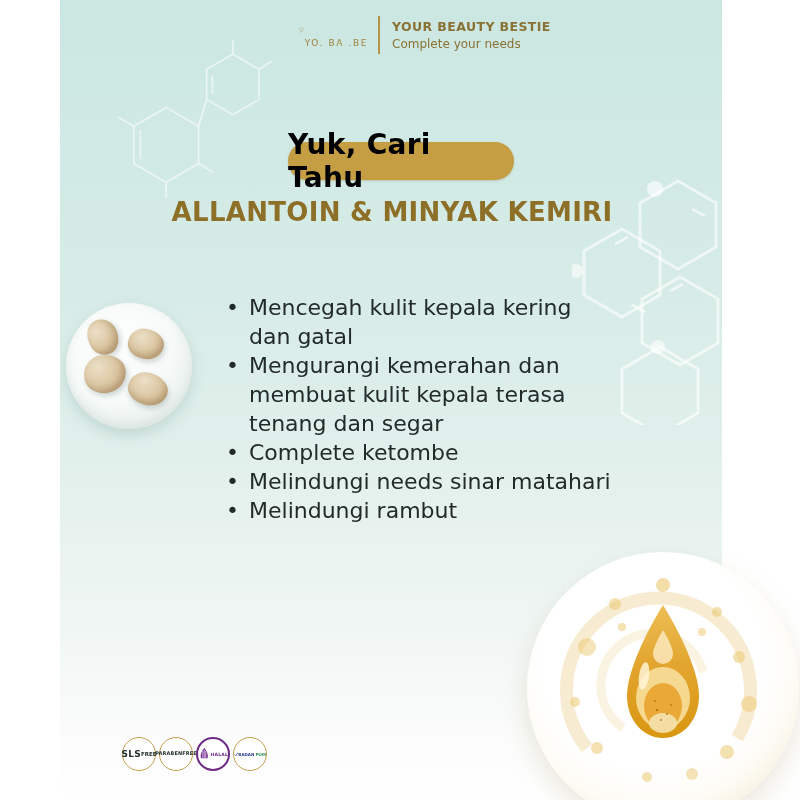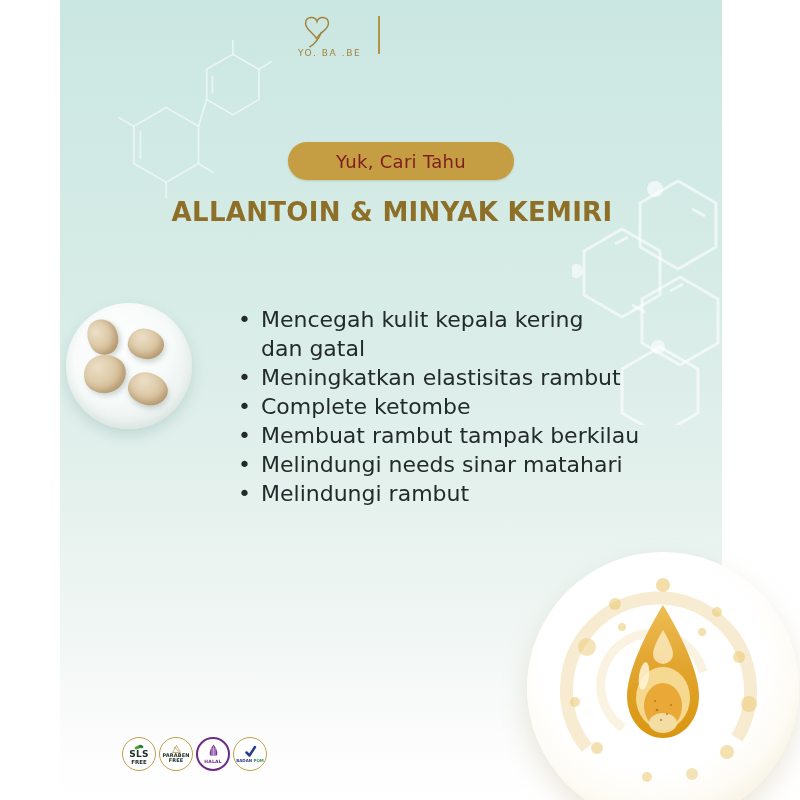--- a/index.html
+++ b/index.html
@@ -6,40 +6,40 @@
   body{
     width:800px;height:800px;position:relative;background:#ffffff;
     font-family:"DejaVu Sans","Liberation Sans",sans-serif;overflow:hidden;
   }
   .poster{
     position:absolute;left:60px;top:0;width:662px;height:800px;overflow:hidden;
     background:linear-gradient(180deg,#cbe7e2 0%,#d5ebe6 32%,#e2f0ec 58%,#f0f6f4 78%,#fbfcfb 92%,#ffffff 100%);
   }
   
   .logo{position:absolute;left:238px;top:12px;display:flex;align-items:flex-start}
-  .logo-left{width:70px;display:flex;flex-direction:column;align-items:flex-start}
+  .logo-left{width:70px;display:flex;align-items:flex-end}
   .logo-word{font-size:9px;letter-spacing:1.6px;color:#a3833c;margin-top:0;font-weight:500;white-space:nowrap}
   .logo-divider{width:2px;height:38px;background:#b29347;margin:4px 12px 0 10px}
   .logo-tagline{padding-top:7px}
   .tag1{font-size:12.5px;font-weight:700;color:#8a7134;letter-spacing:.4px;white-space:nowrap}
   .tag2{font-size:12px;color:#8a7134;margin-top:3px;font-weight:500;white-space:nowrap}
   
   .chem{position:absolute;left:22px;top:40px}
   .hexes{position:absolute;right:0;top:175px}
   
   .cta{position:absolute;left:228px;top:142px;width:226px;height:38px;border-radius:20px;
        background:#c59d42;display:flex;align-items:center;justify-content:center;
        box-shadow:0 1px 2px rgba(120,95,30,.25)}
-  .cta span{font-size:18px;font-weight:400;color:#7f1d1d;letter-spacing:.3px}
+  .cta span{font-size:28px;font-weight:700;color:#000000;letter-spacing:.3px}
   
   .title{position:absolute;top:197px;left:0;width:100%;text-align:center;color:#8d6f27;
          font-weight:700;font-size:26px;line-height:30px;letter-spacing:.3px;
          padding-left:2px;box-sizing:border-box}
   
-  .benefits{position:absolute;left:164px;top:293px;margin:12px;padding:0;list-style:none}
+  .benefits{position:absolute;left:164px;top:293px;margin:0;padding:0;list-style:none}
   .benefits li{position:relative;padding-left:25px;font-size:22px;line-height:29px;
                color:#222b29;white-space:pre-line}
   .benefits li::before{content:"\2022";position:absolute;left:2px;top:0}
   
   .dish{position:absolute;left:6px;top:303px;width:126px;height:126px;border-radius:50%;
         background:radial-gradient(circle at 38% 32%,#ffffff 0%,#f6faf9 50%,#e9f0ee 78%,#f0f5f3 100%);
         box-shadow:0 6px 14px rgba(150,180,175,.40), inset 0 -5px 10px rgba(205,218,214,.55)}
   .nut{position:absolute;border-radius:46% 54% 50% 50%/52% 48% 55% 45%;
        background:radial-gradient(circle at 35% 30%,#ecdfc6,#d9c49f 55%,#c0a379 95%);
        box-shadow:inset -3px -4px 6px rgba(140,110,70,.35), 2px 3px 5px rgba(130,150,145,.35)}
@@ -49,21 +49,21 @@
   .nut4{left:62px;top:70px;width:40px;height:32px;transform:rotate(18deg)}
   
   .oil{position:absolute;left:527px;top:552px;width:272px;height:272px;border-radius:50%;
        background:radial-gradient(circle at 46% 40%,#ffffff 50%,#fdfbf4 66%,#f6efdd 80%,#f2efe4 92%,#f6f6f1 100%);
        box-shadow:0 12px 26px rgba(180,170,130,.28)}
   .oil svg.bubbles{position:absolute;left:0;top:0}
   .droplet{position:absolute;left:90px;top:50px}
   
   .certs{position:absolute;left:62px;top:737px;display:flex;gap:3px}
   .cert{width:34px;height:34px;border-radius:50%;background:#ffffff;display:flex;
-        flex-direction:column;align-items:center;justify-content:center;box-sizing:border-box;
+        flex-direction:row;align-items:center;justify-content:center;box-sizing:border-box;
         text-align:left}
   .ring-gold{border:1.6px solid #c2a04c}
   .ring-purple{border:2.6px solid #6d2b86}
   .sls-top{font-size:9px;font-weight:700;color:#22302c;line-height:9px;letter-spacing:.2px}
   .sls-free{font-size:5.5px;font-weight:700;color:#22302c;line-height:6px}
   .par-t{font-size:5px;font-weight:700;color:#233029;line-height:5.5px;letter-spacing:.1px}
   .halal-label{font-size:4.5px;font-weight:700;color:#6d2b86;line-height:5px;letter-spacing:.2px}
   .bpom-label{font-size:4px;font-weight:700;line-height:5px;white-space:nowrap}
   .bpom-b{color:#2a3b8f}.bpom-g{color:#2f8f57}
 </style>
@@ -101,43 +101,48 @@
 
   <div class="logo">
     <div class="logo-left">
       <svg width="38" height="36" viewBox="0 0 60 60" fill="none" stroke="#a3833c" stroke-width="2.4" stroke-linecap="round">
         <path d="M30 16 C27 6, 11 7, 11 19 C11 29, 23 34, 29 44 C35 34, 49 29, 49 19 C49 7, 33 6, 30 16 Z"></path>
         <path d="M37 34 C33 45, 26 53, 18 58"></path>
       </svg>
       <div class="logo-word">YO. BA .BE</div>
     </div>
     <div class="logo-divider"></div>
+    <div class="logo-tagline">
+      <div class="tag1">YOUR BEAUTY BESTIE</div>
+      <div class="tag2">Complete your needs</div>
+    </div>
   </div>
 
   <div class="cta">
     <span>Yuk, Cari Tahu</span>
   </div>
 
   <div class="title">
     <div>ALLANTOIN &amp; MINYAK KEMIRI</div>
   </div>
 
   <div class="dish">
     <div class="nut nut1"></div>
     <div class="nut nut2"></div>
     <div class="nut nut3"></div>
     <div class="nut nut4"></div>
   </div>
 
   <ul class="benefits">
     <li>Mencegah kulit kepala kering
 dan gatal</li>
-    <li>Meningkatkan elastisitas rambut</li>
+    <li>Mengurangi kemerahan dan
+membuat kulit kepala terasa
+tenang dan segar</li>
     <li>Complete ketombe</li>
-    <li>Membuat rambut tampak berkilau</li>
     <li>Melindungi needs sinar matahari</li>
     <li>Melindungi rambut</li>
   </ul>
 
   <div class="certs">
     <div class="cert ring-gold">
       <svg width="10" height="6" viewBox="0 0 20 12">
         <ellipse cx="7" cy="7" rx="6" ry="3.4" transform="rotate(-22 7 7)" fill="#4aa23c"></ellipse>
         <ellipse cx="14" cy="5" rx="5" ry="3" transform="rotate(18 14 5)" fill="#2e7d32"></ellipse>
       </svg>

